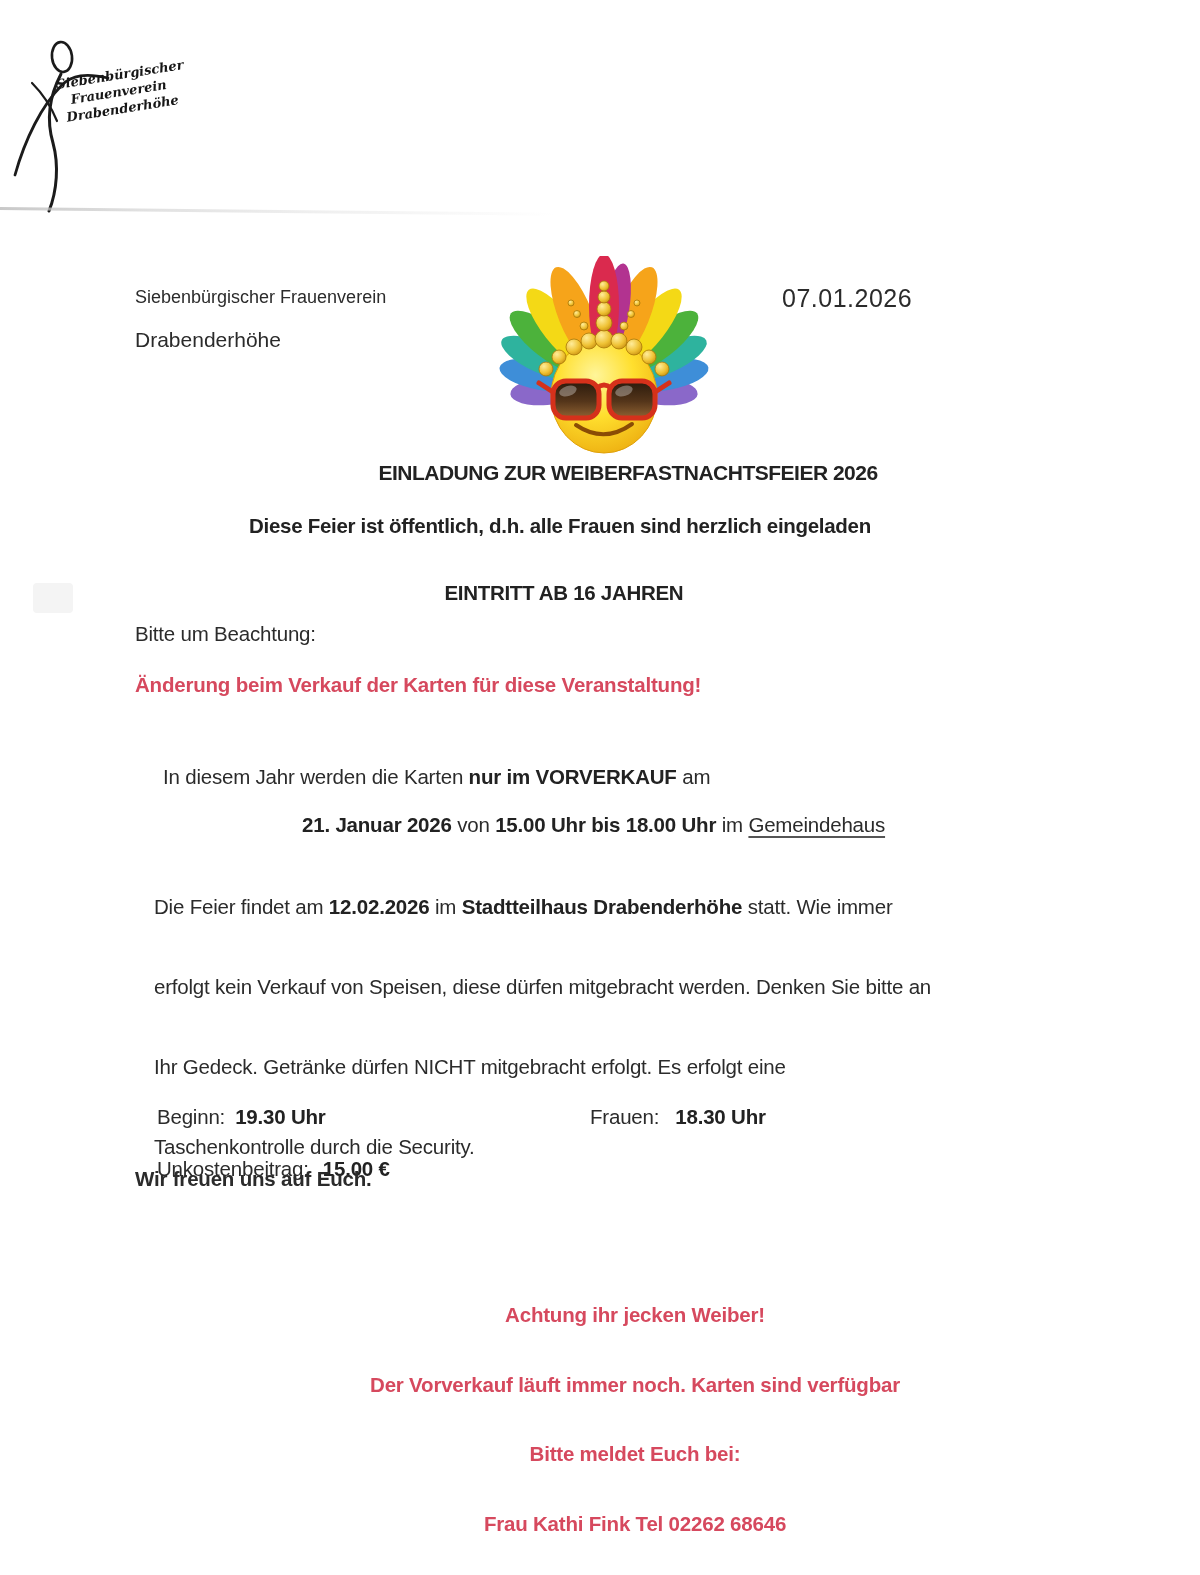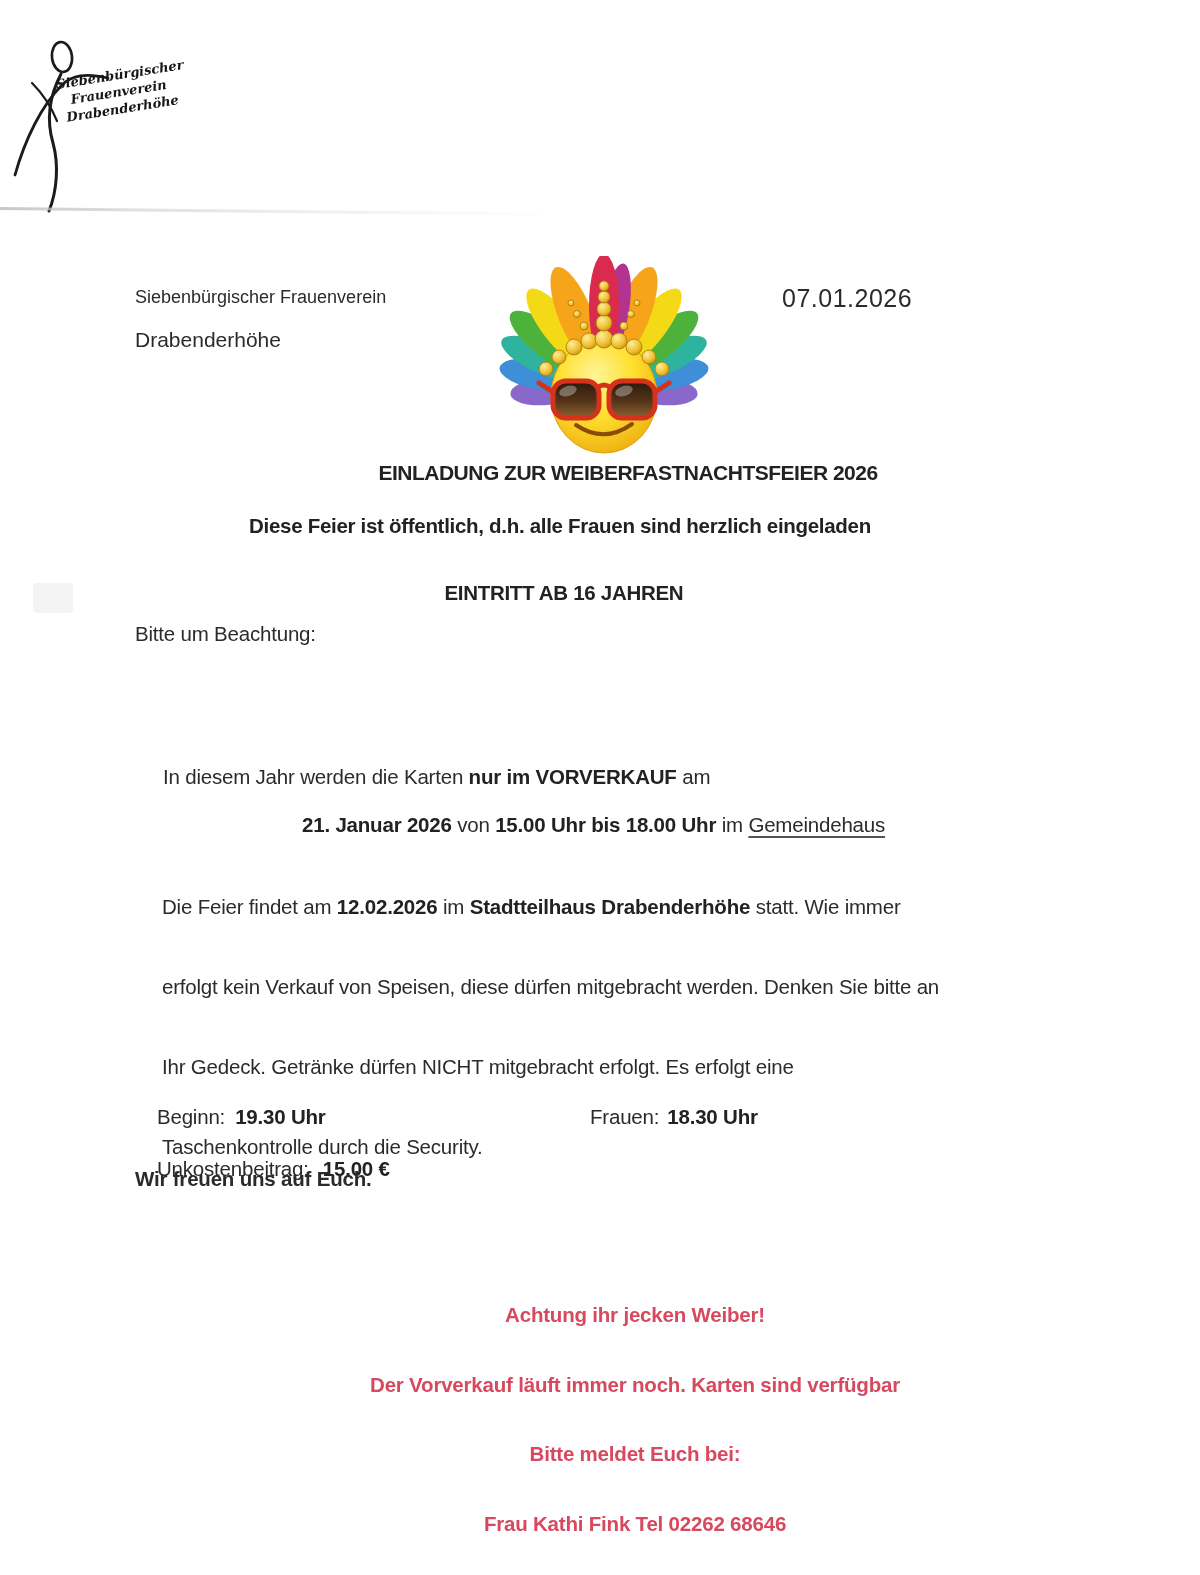--- a/index.html
+++ b/index.html
@@ -124,41 +124,42 @@
     </g>
   </svg>
 
   <div class="abs ctr b" style="top:461px;font-size:21px;letter-spacing:-0.5px;transform:translateX(28px);">EINLADUNG ZUR WEIBERFASTNACHTSFEIER 2026</div>
   <div class="abs ctr b" style="top:514px;font-size:20.5px;letter-spacing:-0.3px;transform:translateX(-40px);">Diese Feier ist öffentlich, d.h. alle Frauen sind herzlich eingeladen</div>
   <div class="abs ctr" style="top:563px;transform:translateX(-45px);">
     <span class="b u2" style="font-size:20.5px;letter-spacing:-0.3px;">EINTRITT AB 16 JAHREN</span>
   </div>
 
   <div class="abs fs" style="left:135px;top:614px;">Bitte um Beachtung:</div>
+  <div class="abs fs b red" style="left:135px;top:665px;">Änderung beim Verkauf der Karten für diese Veranstaltung!</div>
 
   <div class="abs fs" style="left:141px;top:717px;text-align:right;">
     <span>In diesem Jahr werden die Karten </span><span class="b u2">nur im VORVERKAUF</span><span> am</span>
   </div>
 
   <div class="abs fs" style="left:280px;top:765px;">
     <span class="b">21. Januar 2026</span><span> von </span><span class="b">15.00 Uhr bis 18.00 Uhr</span><span> im </span><span class="u1">Gemeindehaus</span>
   </div>
 
-  <div class="abs fs" style="left:140px;top:847px;">
+  <div class="abs fs" style="left:132px;top:847px;">
     <span>Die Feier findet am </span><span class="b">12.02.2026</span><span> im </span><span class="b u2">Stadtteilhaus Drabenderhöhe</span><span> statt. Wie immer</span><br>
     <span>erfolgt kein Verkauf von Speisen, diese dürfen mitgebracht werden. Denken Sie bitte an</span><br>
     <span>Ihr Gedeck. Getränke dürfen NICHT mitgebracht erfolgt. Es erfolgt eine</span><br>
     <span>Taschenkontrolle durch die Security.</span>
   </div>
 
   <div class="abs fs" style="left:135px;top:1057px;">
     <span>Beginn:</span><span class="b" style="margin-left:10px;">19.30 Uhr</span>
   </div>
   <div class="abs fs" style="left:568px;top:1057px;">
-    <span>Frauen:</span><span class="b" style="margin-left:8px;">18.30 Uhr</span>
+    <span>Frauen:</span><span class="b" style="margin-left:16px;">18.30 Uhr</span>
   </div>
   <div class="abs fs" style="left:135px;top:1109px;">
     <span>Unkostenbeitrag:</span><span class="b" style="margin-left:14px;">15.00 €</span>
   </div>
   <div class="abs fs" style="left:135px;top:1159px;font-weight:bold;">Wir freuen uns auf Euch.</div>
 
   <div class="abs ctr red" style="top:1262px;transform:translateX(35px);">
     <div class="footer-line">Achtung ihr jecken Weiber!</div>
     <div class="footer-line">Der Vorverkauf läuft immer noch. Karten sind verfügbar</div>
     <div class="footer-line">Bitte meldet Euch bei:</div>

